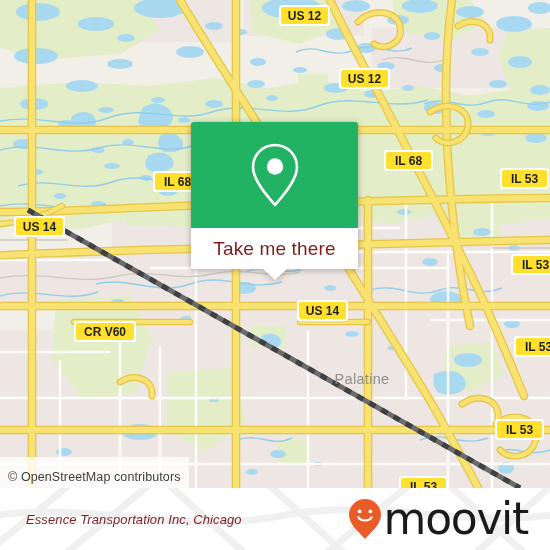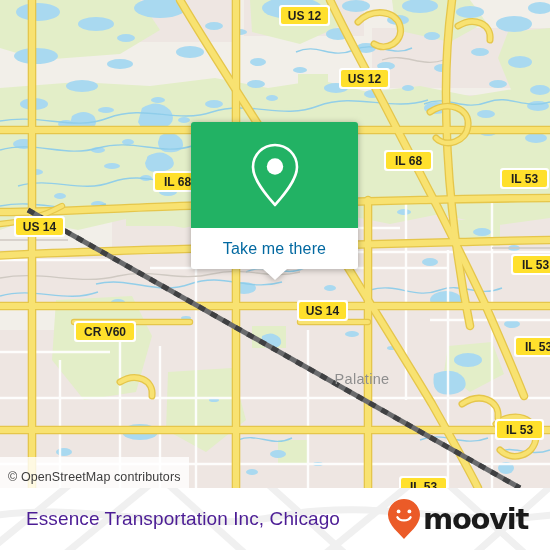--- a/index.html
+++ b/index.html
@@ -67,22 +67,22 @@
   .callout-body {
     background: #ffffff;
     height: 41px;
     display: flex;
     align-items: center;
     justify-content: center;
     border-radius: 0 0 3px 3px;
     position: relative;
   }
   .callout-label {
-    font-size: 16px;
-    color: #0369a1;
+    font-size: 19px;
+    color: #7f1d1d;
     font-family: "Liberation Sans", sans-serif;
     letter-spacing: 0.15px;
   }
   .callout-tail {
     position: absolute;
     left: 50%;
     bottom: -11px;
     margin-left: -12px;
     width: 0;
     height: 0;
@@ -112,37 +112,38 @@
     position: relative;
     z-index: 2;
     height: 62px;
     display: flex;
     align-items: center;
     justify-content: space-between;
     padding: 0 22px 0 26px;
     box-sizing: border-box;
   }
   .footer-title {
-    font-size: 19px;
-    color: #4c1d95;
+    font-size: 13px;
+    color: #7f1d1d;
     font-family: "Liberation Sans", sans-serif;
     letter-spacing: 0.1px;
     white-space: nowrap;
+    font-style: italic;
   }
   .brand {
     display: flex;
     align-items: center;
     gap: 2px;
   }
   .brand-word {
-    font-size: 29px;
+    font-size: 44px;
     line-height: 1;
     color: #1a1a1a;
     font-family: "DejaVu Sans", sans-serif;
-    font-weight: 700;
+    font-weight: 400;
     letter-spacing: -1.3px;
   }
 </style>
 </head>
 <body>
 
 <div id="app">
 
   <div class="map-area">
     <svg class="map-svg" width="550" height="488" viewBox="0 0 550 488" xmlns="http://www.w3.org/2000/svg">

